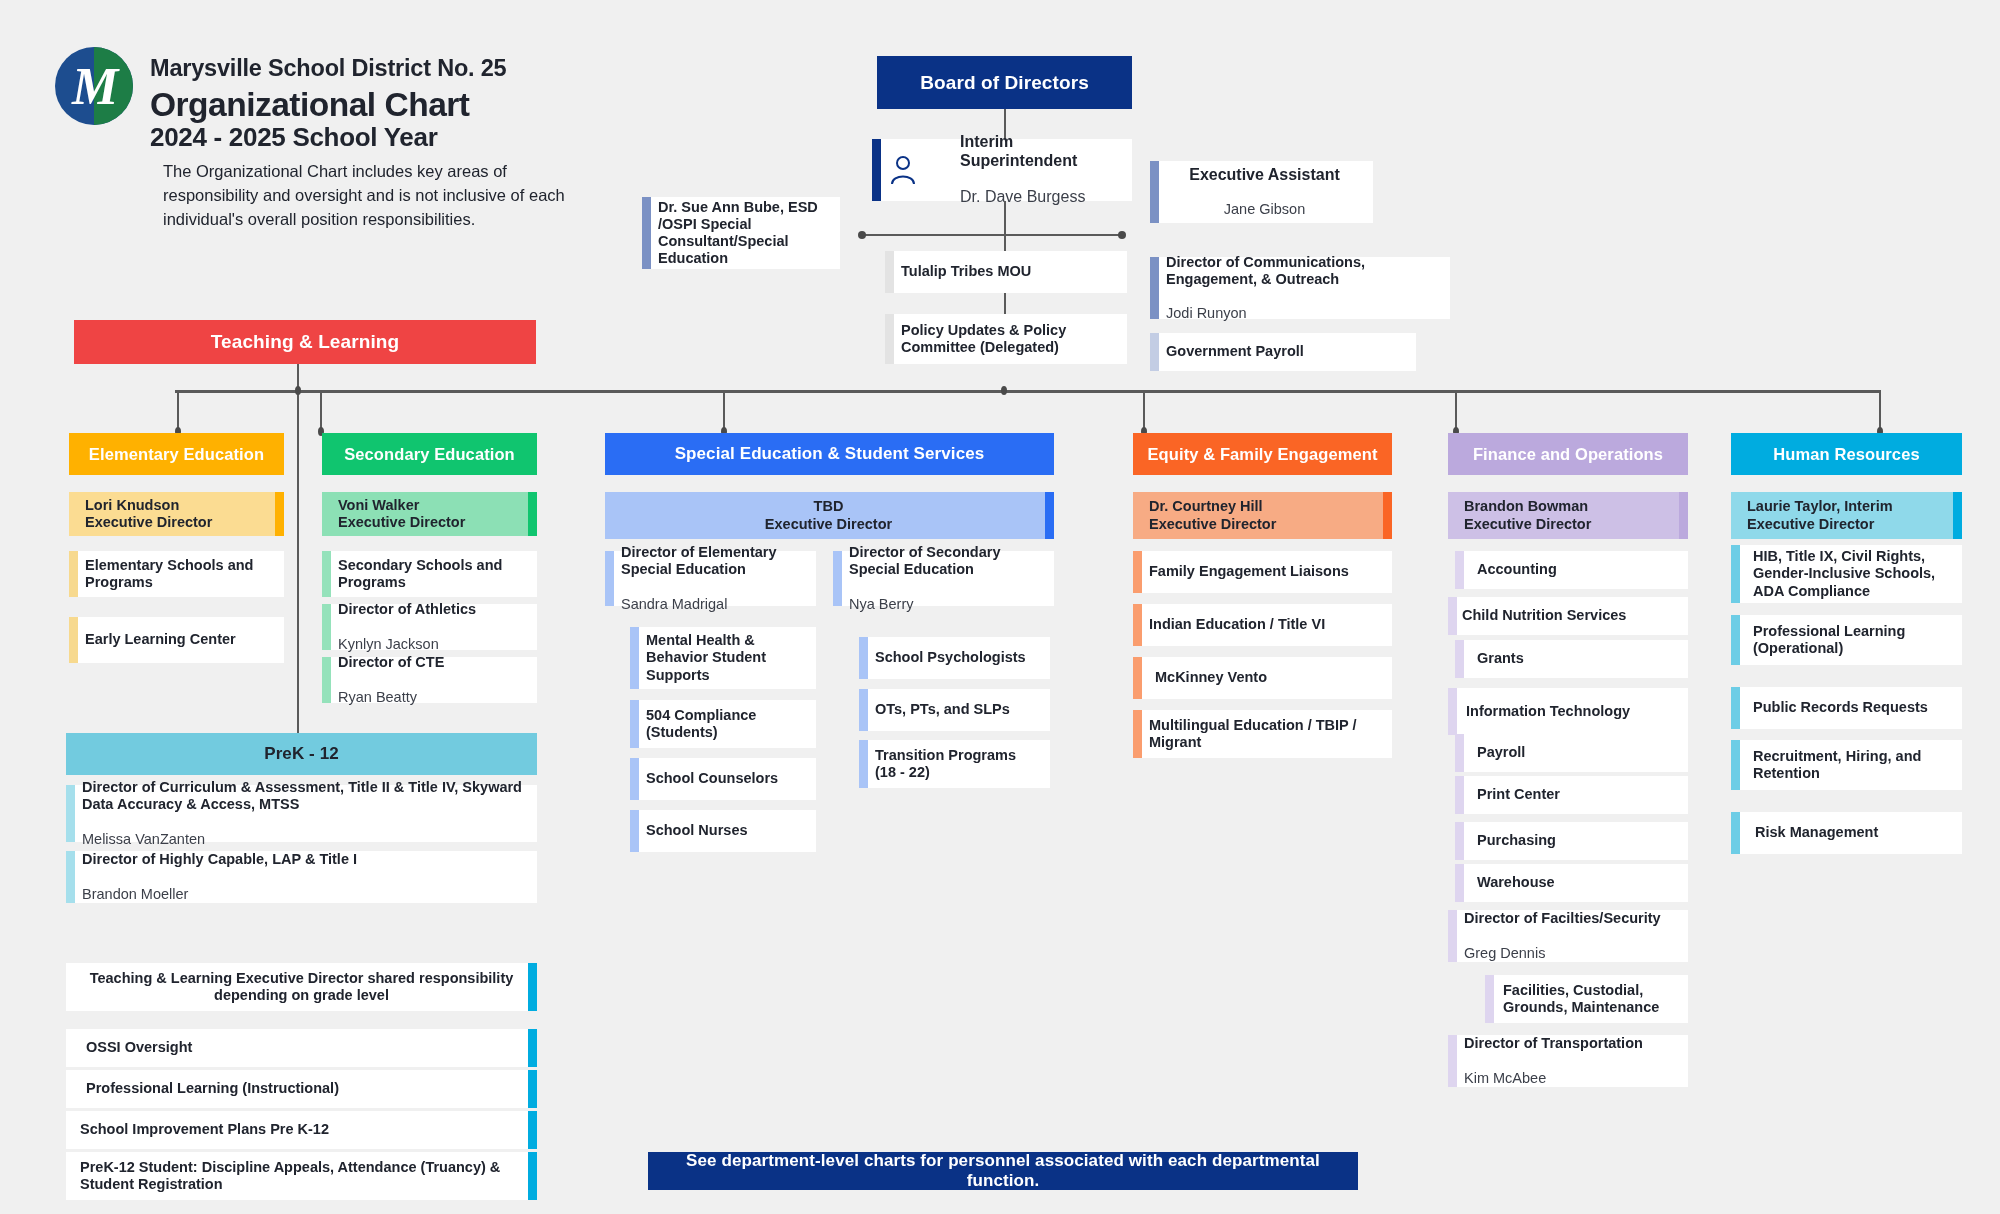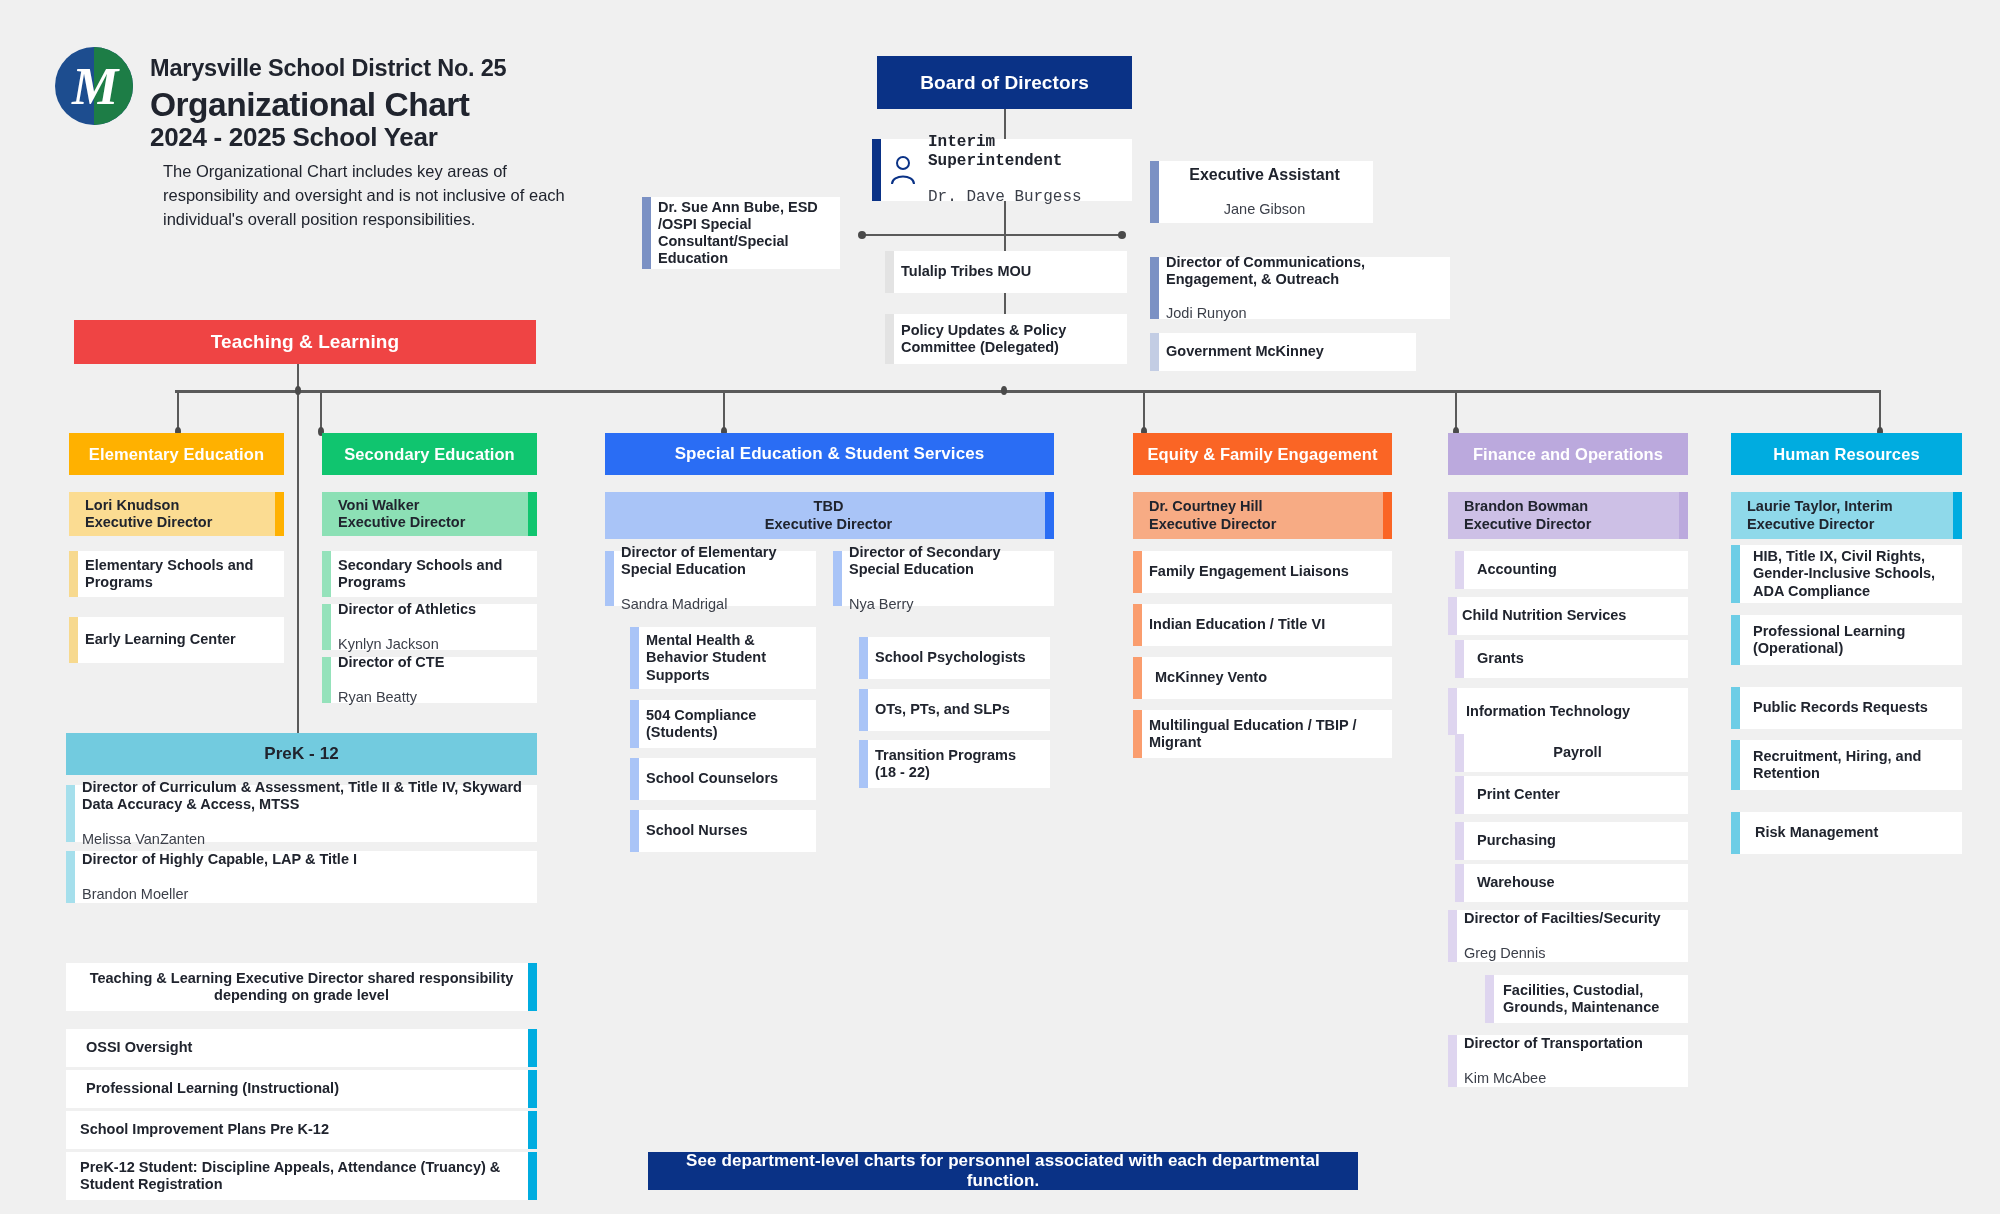--- a/index.html
+++ b/index.html
@@ -73,21 +73,21 @@
     <div id="chart-year">2024 - 2025 School Year</div>
     <div id="chart-note">The Organizational Chart includes key areas of responsibility and oversight and is not inclusive of each individual's overall position responsibilities.</div>
   </div>
 
   <div class="hdr" style="left:877px; top:56px; width:255px; height:53px; font-size:19px; background:#0a3286;">
     <span>Board of Directors</span>
   </div>
 
   <div class="vline" style="left:1004px; top:109px; height:30px;"></div>
 
-  <div class="box" style="left:872px; top:139px; width:260px; height:62px; padding-left:56px;font-family:Liberation Mono, monospace;">
+  <div class="box" style="left:872px; top:139px; width:260px; height:62px; padding-left:88px;">
     <div class="bar-l" style="background:#0a3286;"></div>
     <svg class="person" viewBox="0 0 26 30">
       <circle cx="13" cy="8" r="6" fill="none" stroke="#0a3286" stroke-width="2"></circle>
       <path d="M2 29 C2 19 24 19 24 29" fill="none" stroke="#0a3286" stroke-width="2"></path>
     </svg>
     <div class="t" style="font-size:16px;">Interim Superintendent</div>
     <div class="s" style="font-size:16px;">Dr. Dave Burgess</div>
   </div>
 
   <div class="vline" style="left:1004px; top:201px; height:155px;"></div>
@@ -118,21 +118,21 @@
   </div>
 
   <div class="box" style="left:1150px; top:257px; width:300px; height:62px;">
     <div class="bar-l" style="background:#7b91c4;"></div>
     <div class="t">Director of Communications, Engagement, &amp; Outreach</div>
     <div class="s">Jodi Runyon</div>
   </div>
 
   <div class="box" style="left:1150px; top:333px; width:266px; height:38px;">
     <div class="bar-l" style="background:#c3cde4;"></div>
-    <div class="t">Government McKinney</div>
+    <div class="t">Government Payroll</div>
   </div>
 
   <div class="hdr" style="left:74px; top:320px; width:462px; height:44px; font-size:19px; background:#ef4444;">
     <span>Teaching &amp; Learning</span>
   </div>
 
   <div class="vline" style="left:297px; top:364px; height:369px;"></div>
 
   <div class="hline" style="left:175px; top:390px; width:1706px;"></div>
   <div class="dot-sm" style="left:295px; top:386px;"></div>
@@ -317,21 +317,21 @@
     <div class="t">Child Nutrition Services</div>
   </div>
   <div class="box" style="left:1455px; top:640px; width:233px; height:38px; padding-left:22px;">
     <div class="bar-l" style="background:#ded5ef;"></div>
     <div class="t">Grants</div>
   </div>
   <div class="box" style="left:1448px; top:688px; width:240px; height:47px; padding-left:18px;">
     <div class="bar-l" style="background:#ded5ef;"></div>
     <div class="t">Information Technology</div>
   </div>
-  <div class="box" style="left:1455px; top:734px; width:233px; height:38px; padding-left:22px;align-items:center;">
+  <div class="box" style="left:1455px; top:734px; width:233px; height:38px; padding-left:22px;">
     <div class="bar-l" style="background:#ded5ef;"></div>
     <div class="t">Payroll</div>
   </div>
   <div class="box" style="left:1455px; top:776px; width:233px; height:38px; padding-left:22px;">
     <div class="bar-l" style="background:#ded5ef;"></div>
     <div class="t">Print Center</div>
   </div>
   <div class="box" style="left:1455px; top:822px; width:233px; height:38px; padding-left:22px;">
     <div class="bar-l" style="background:#ded5ef;"></div>
     <div class="t">Purchasing</div>

